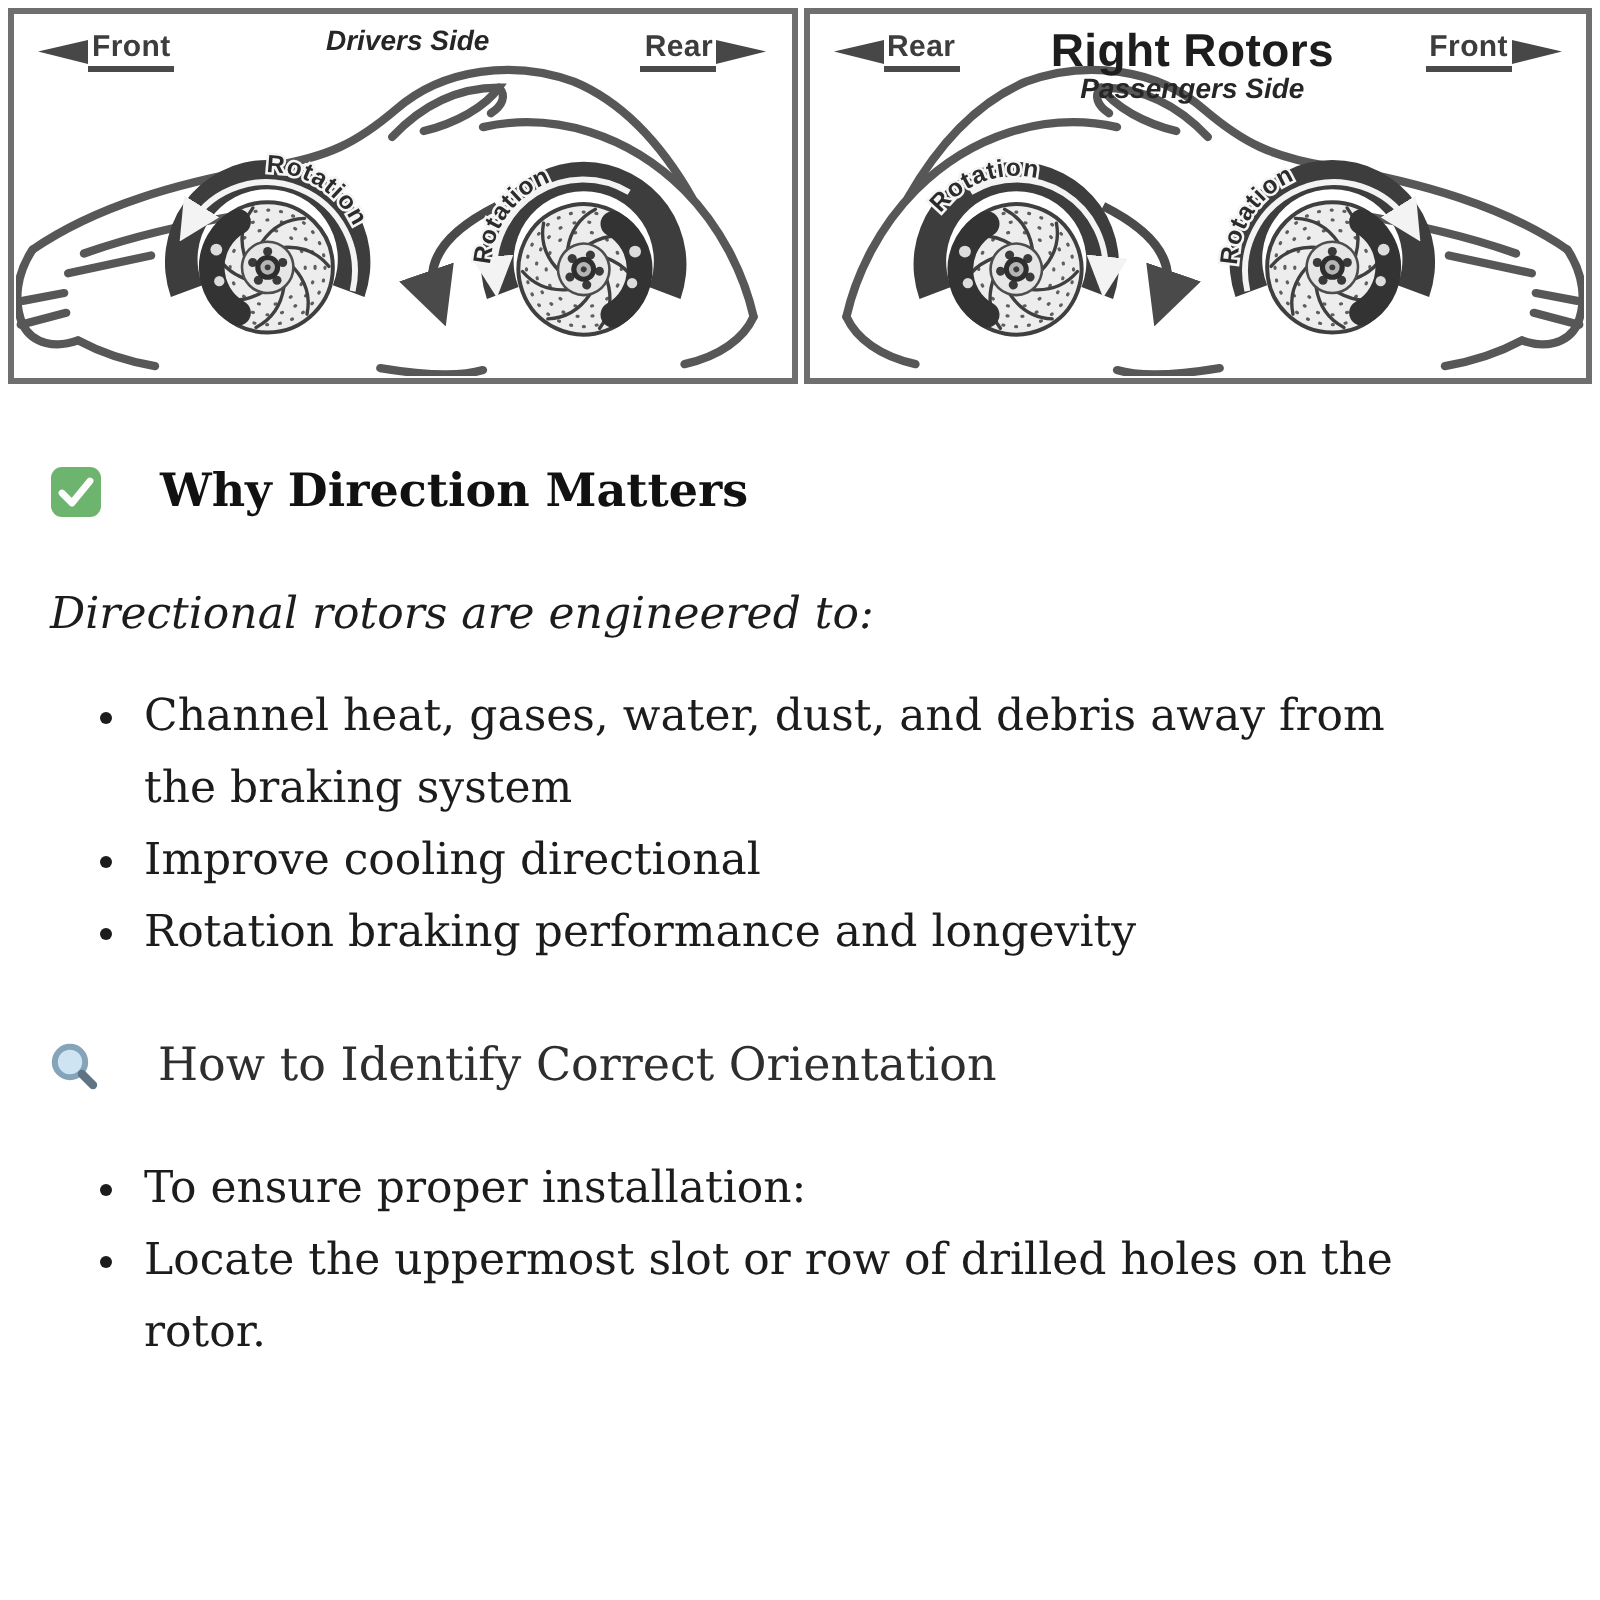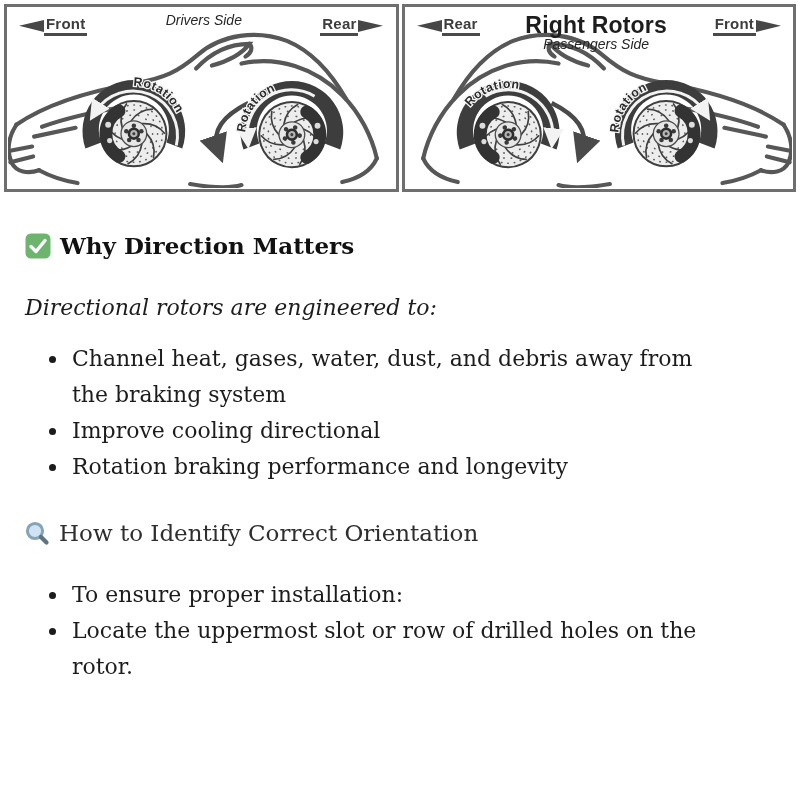--- a/index.html
+++ b/index.html
@@ -19,27 +19,27 @@
     font-family: "Liberation Sans", sans-serif;
   }
   .dir { display: flex; align-items: center; margin-top: 3px; }
   .dir .word {
     font-size: 15px; font-weight: 700; color: #3d3d3d; letter-spacing: .2px;
     border-bottom: 3px solid #4a4a4a; padding: 0 2px 1px 2px;
   }
   .dir svg { display: block; }
   .titleblock { text-align: center; line-height: 1.05; margin-top: 1px; }
   .panel-title { font-size: 23px; font-weight: 800; color: #1d1d1d; letter-spacing: .2px; }
-  .panel-subtitle { font-size: 14px; font-weight: 400; font-style: italic; color: #262626; }
+  .panel-subtitle { font-size: 14px; font-weight: 700; font-style: italic; color: #262626; }
   .car { position: absolute; left: 1px; bottom: 1px; width: 386px; height: 160px; z-index: 1; }
 
   
   .article { padding: 14px 24px 10px 25px; font-size: 22px; line-height: 36px; }
   .intro { max-width: 724px; }
-  .h-row { display: flex; align-items: center; gap: 9px; margin-top: 22px; }
+  .h-row { display: flex; align-items: center; gap: 29px; margin-top: 22px; }
   .h-row.bold .h-text { font-weight: 700; font-size: 23px; color: #111; }
   .h-row.plain { margin-top: 30px; }
   .h-row.plain .h-text { font-weight: 400; font-size: 23px; color: #2e2e2e; }
   .h-row svg { flex: 0 0 auto; display: block; }
   .lead { margin-top: 26px; font-style: italic; }
   ul { margin-top: 15px; max-width: 700px; padding-left: 44px; }
   ul.second { margin-top: 26px; }
   li { padding-left: 3px; }
 </style>
 </head>

